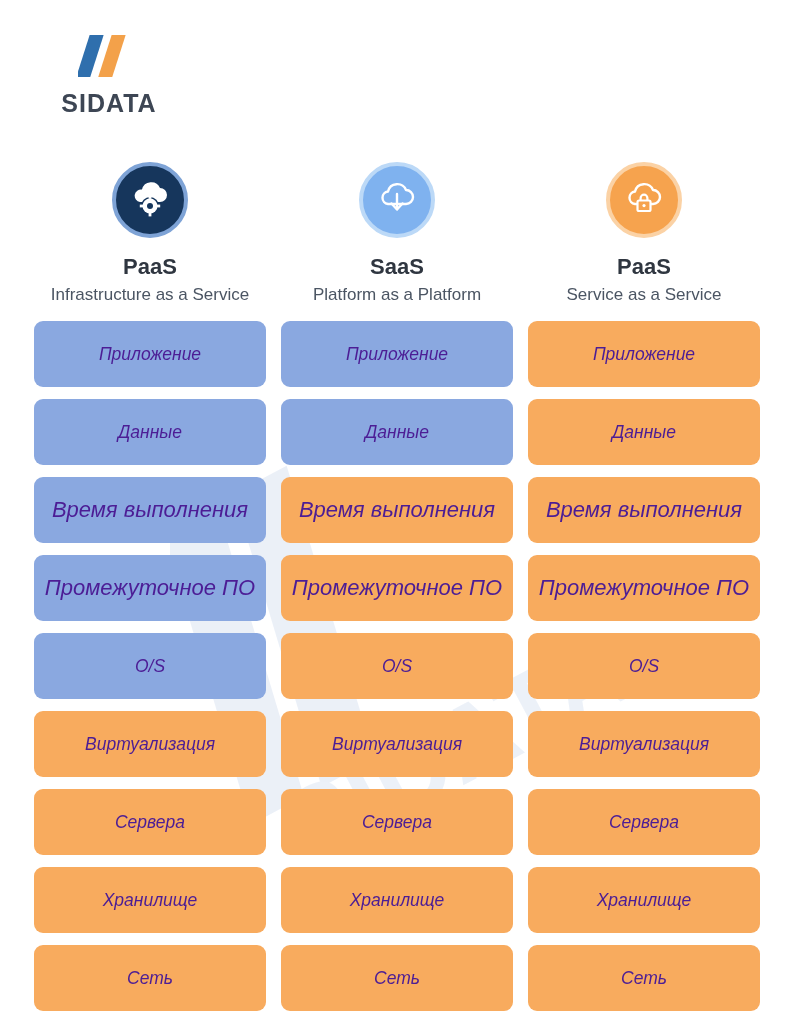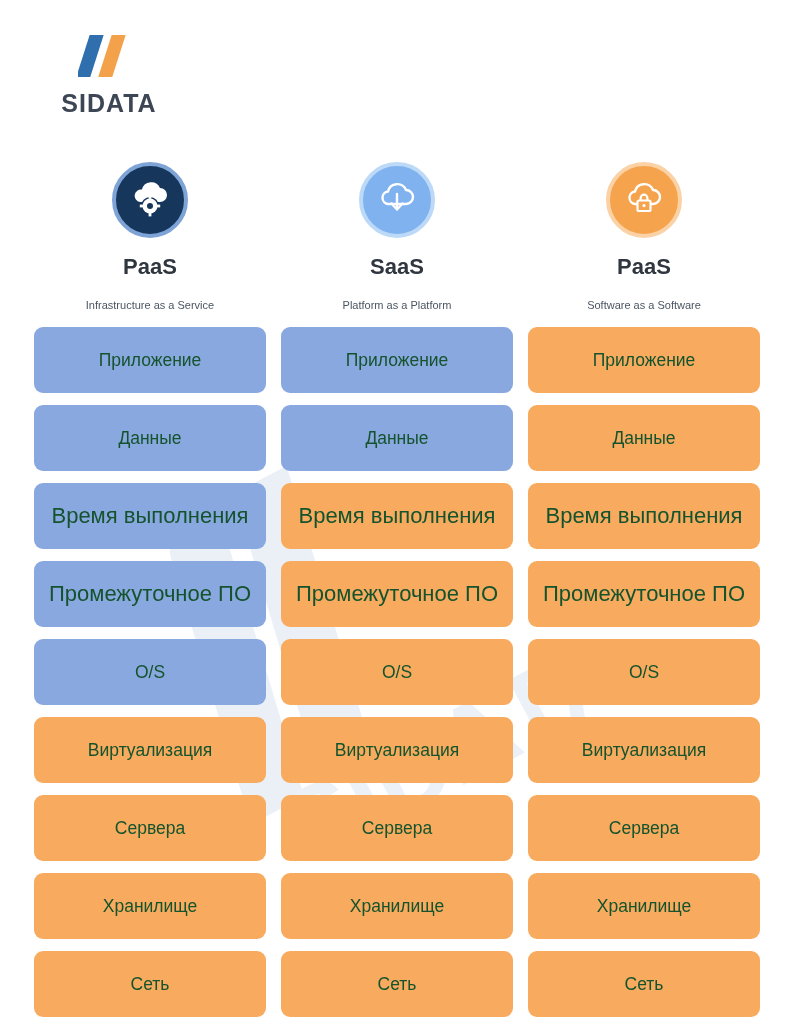--- a/index.html
+++ b/index.html
@@ -96,43 +96,44 @@
   }
   .badge svg { display: block; }
 
   .col-title {
     margin-top: 16px;
     font-size: 22px;
     font-weight: bold;
     color: #2f3640;
   }
   .col-sub {
-    margin-top: 19px;
-    font-size: 11px;
+    margin-top: 5px;
+    font-size: 17px;
     color: #4b5563;
   }
 
   .rows {
     margin-top: 16px;
     width: 100%;
     display: flex;
     flex-direction: column;
     gap: 12px;
   }
   .row {
     height: 66px;
     border-radius: 9px;
     display: flex;
     align-items: center;
     justify-content: center;
-    color: #14532d;
+    color: #4c1d95;
     font-size: 17.5px;
     text-align: center;
     box-sizing: border-box;
     padding: 4px 6px;
+    font-style: italic;
   }
   .row.small { font-size: 22px; }
 </style>
 </head>
 <body>
 
 <div class="watermark">
   <svg width="460" height="430" viewBox="0 0 460 430">
     <g fill="#dbe4f2" transform="rotate(-28 230 215)">
       <polygon points="60,30 120,30 60,330 0,330"></polygon>
@@ -218,21 +219,21 @@
       <span>
         <svg width="42" height="36" viewBox="0 0 42 36">
           <path d="M12 22h18a7 7 0 0 0 0-14 9.5 9.5 0 0 0-18 1.5A6.3 6.3 0 0 0 12 22z" fill="none" stroke="#ffffff" stroke-width="2.4" stroke-linejoin="round"></path>
           <rect x="14.5" y="18.5" width="13" height="10.5" rx="1.6" fill="#f6a34e" stroke="#ffffff" stroke-width="2.2"></rect>
           <path d="M17.6 18.5v-2.4a3.4 3.4 0 0 1 6.8 0v2.4" fill="none" stroke="#ffffff" stroke-width="2.2"></path>
           <circle cx="21" cy="23.6" r="1.6" fill="#ffffff"></circle>
         </svg>
       </span>
     </div>
     <div class="col-title">PaaS</div>
-    <div class="col-sub">Software as a Software</div>
+    <div class="col-sub">Service as a Service</div>
     <div class="rows">
       <div class="row" style="background:#f8ab5e">Приложение</div>
       <div class="row" style="background:#f8ab5e">Данные</div>
       <div class="row small" style="background:#f8ab5e">Время выполнения</div>
       <div class="row small" style="background:#f8ab5e">Промежуточное ПО</div>
       <div class="row" style="background:#f8ab5e">O/S</div>
       <div class="row" style="background:#f8ab5e">Виртуализация</div>
       <div class="row" style="background:#f8ab5e">Сервера</div>
       <div class="row" style="background:#f8ab5e">Хранилище</div>
       <div class="row" style="background:#f8ab5e">Сеть</div>

